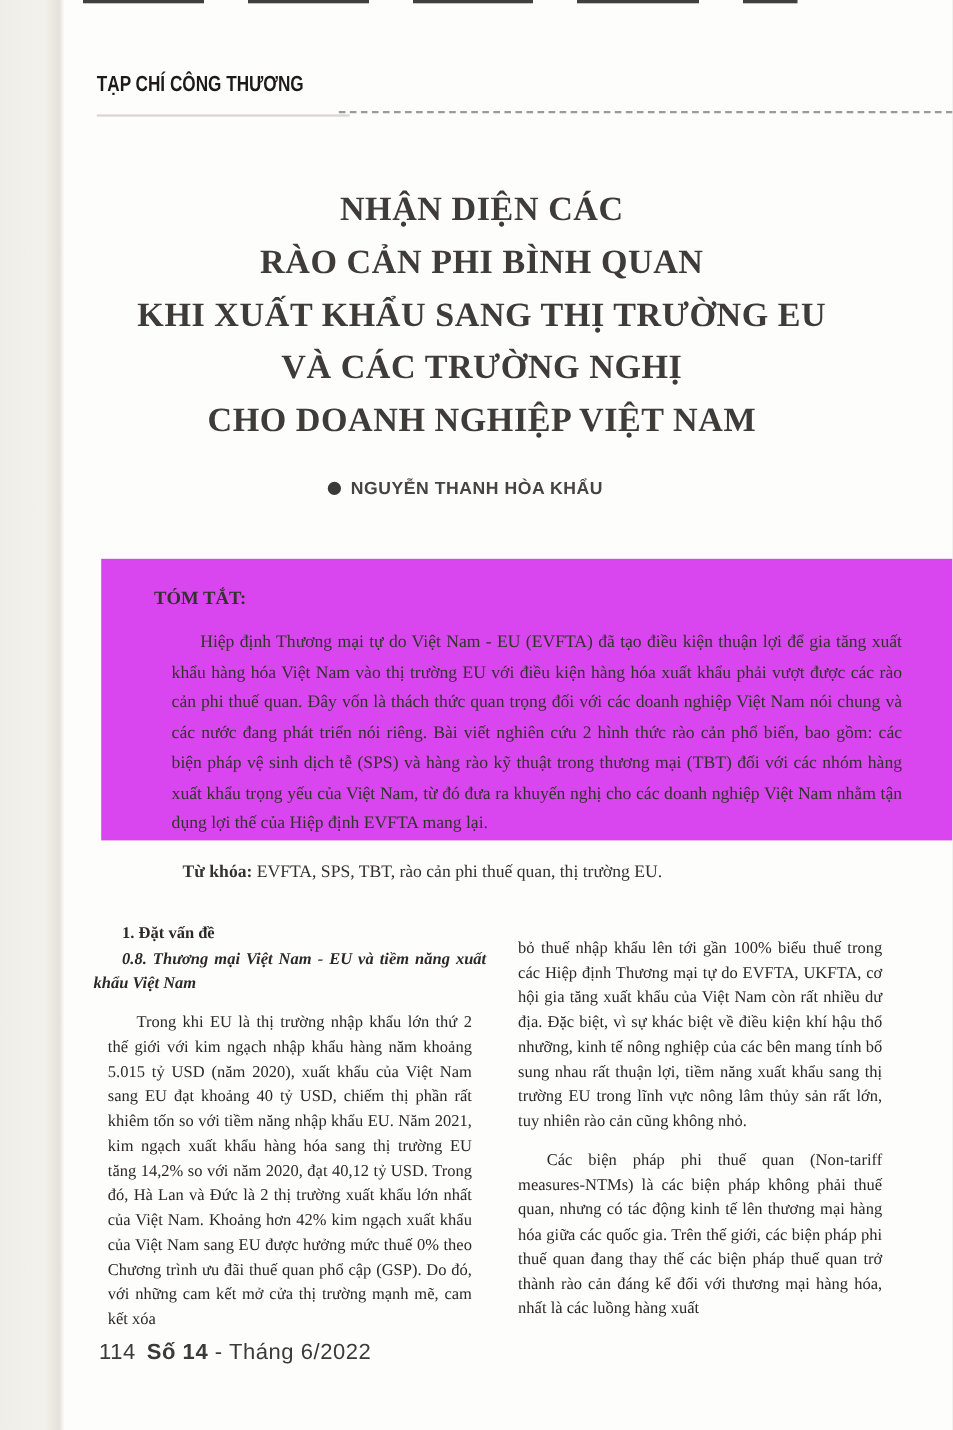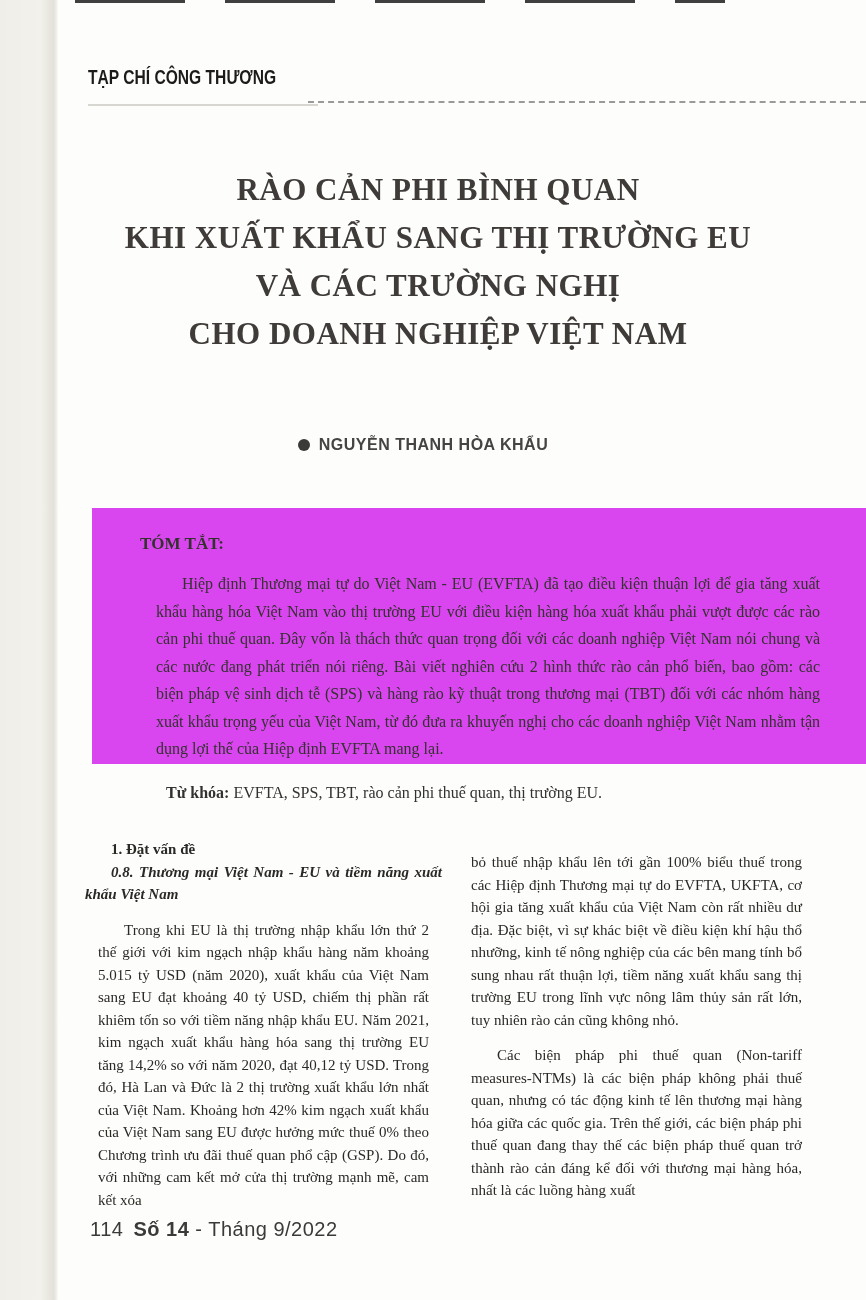--- a/index.html
+++ b/index.html
@@ -93,20 +93,21 @@
 <div class="page">
 
   <div class="left-strip"></div>
   <div class="top-artifact"></div>
 
   <div class="magazine">TẠP CHÍ CÔNG THƯƠNG</div>
   <div class="header-rule"></div>
   <div class="header-rule2"></div>
 
   <div class="title">
+    <div>NHẬN DIỆN CÁC</div>
     <div>RÀO CẢN PHI BÌNH QUAN</div>
     <div>KHI XUẤT KHẨU SANG THỊ TRƯỜNG EU</div>
     <div>VÀ CÁC TRƯỜNG NGHỊ</div>
     <div>CHO DOANH NGHIỆP VIỆT NAM</div>
   </div>
 
   <div class="author">
     <span class="bullet"></span><span>NGUYỄN THANH HÒA KHẨU</span>
   </div>
 
@@ -122,16 +123,16 @@
       <div class="h2">0.8. Thương mại Việt Nam - EU và tiềm năng xuất khẩu Việt Nam</div>
       <p>Trong khi EU là thị trường nhập khẩu lớn thứ 2 thế giới với kim ngạch nhập khẩu hàng năm khoảng 5.015 tỷ USD (năm 2020), xuất khẩu của Việt Nam sang EU đạt khoảng 40 tỷ USD, chiếm thị phần rất khiêm tốn so với tiềm năng nhập khẩu EU. Năm 2021, kim ngạch xuất khẩu hàng hóa sang thị trường EU tăng 14,2% so với năm 2020, đạt 40,12 tỷ USD. Trong đó, Hà Lan và Đức là 2 thị trường xuất khẩu lớn nhất của Việt Nam. Khoảng hơn 42% kim ngạch xuất khẩu của Việt Nam sang EU được hưởng mức thuế 0% theo Chương trình ưu đãi thuế quan phổ cập (GSP). Do đó, với những cam kết mở cửa thị trường mạnh mẽ, cam kết xóa</p>
     </div>
     <div class="col">
       <p class="noindent">bỏ thuế nhập khẩu lên tới gần 100% biểu thuế trong các Hiệp định Thương mại tự do EVFTA, UKFTA, cơ hội gia tăng xuất khẩu của Việt Nam còn rất nhiều dư địa. Đặc biệt, vì sự khác biệt về điều kiện khí hậu thổ nhưỡng, kinh tế nông nghiệp của các bên mang tính bổ sung nhau rất thuận lợi, tiềm năng xuất khẩu sang thị trường EU trong lĩnh vực nông lâm thủy sản rất lớn, tuy nhiên rào cản cũng không nhỏ.</p>
       <p>Các biện pháp phi thuế quan (Non-tariff measures-NTMs) là các biện pháp không phải thuế quan, nhưng có tác động kinh tế lên thương mại hàng hóa giữa các quốc gia. Trên thế giới, các biện pháp phi thuế quan đang thay thế các biện pháp thuế quan trở thành rào cản đáng kể đối với thương mại hàng hóa, nhất là các luồng hàng xuất</p>
     </div>
   </div>
 
   <div class="footer">
-    <span>114</span><span class="issue">Số 14</span><span> - Tháng 9/2022</span>
+    <span>114</span><span class="issue">Số 14</span><span> - Tháng 6/2022</span>
   </div>
 
 </div>
 
 </body></html>

